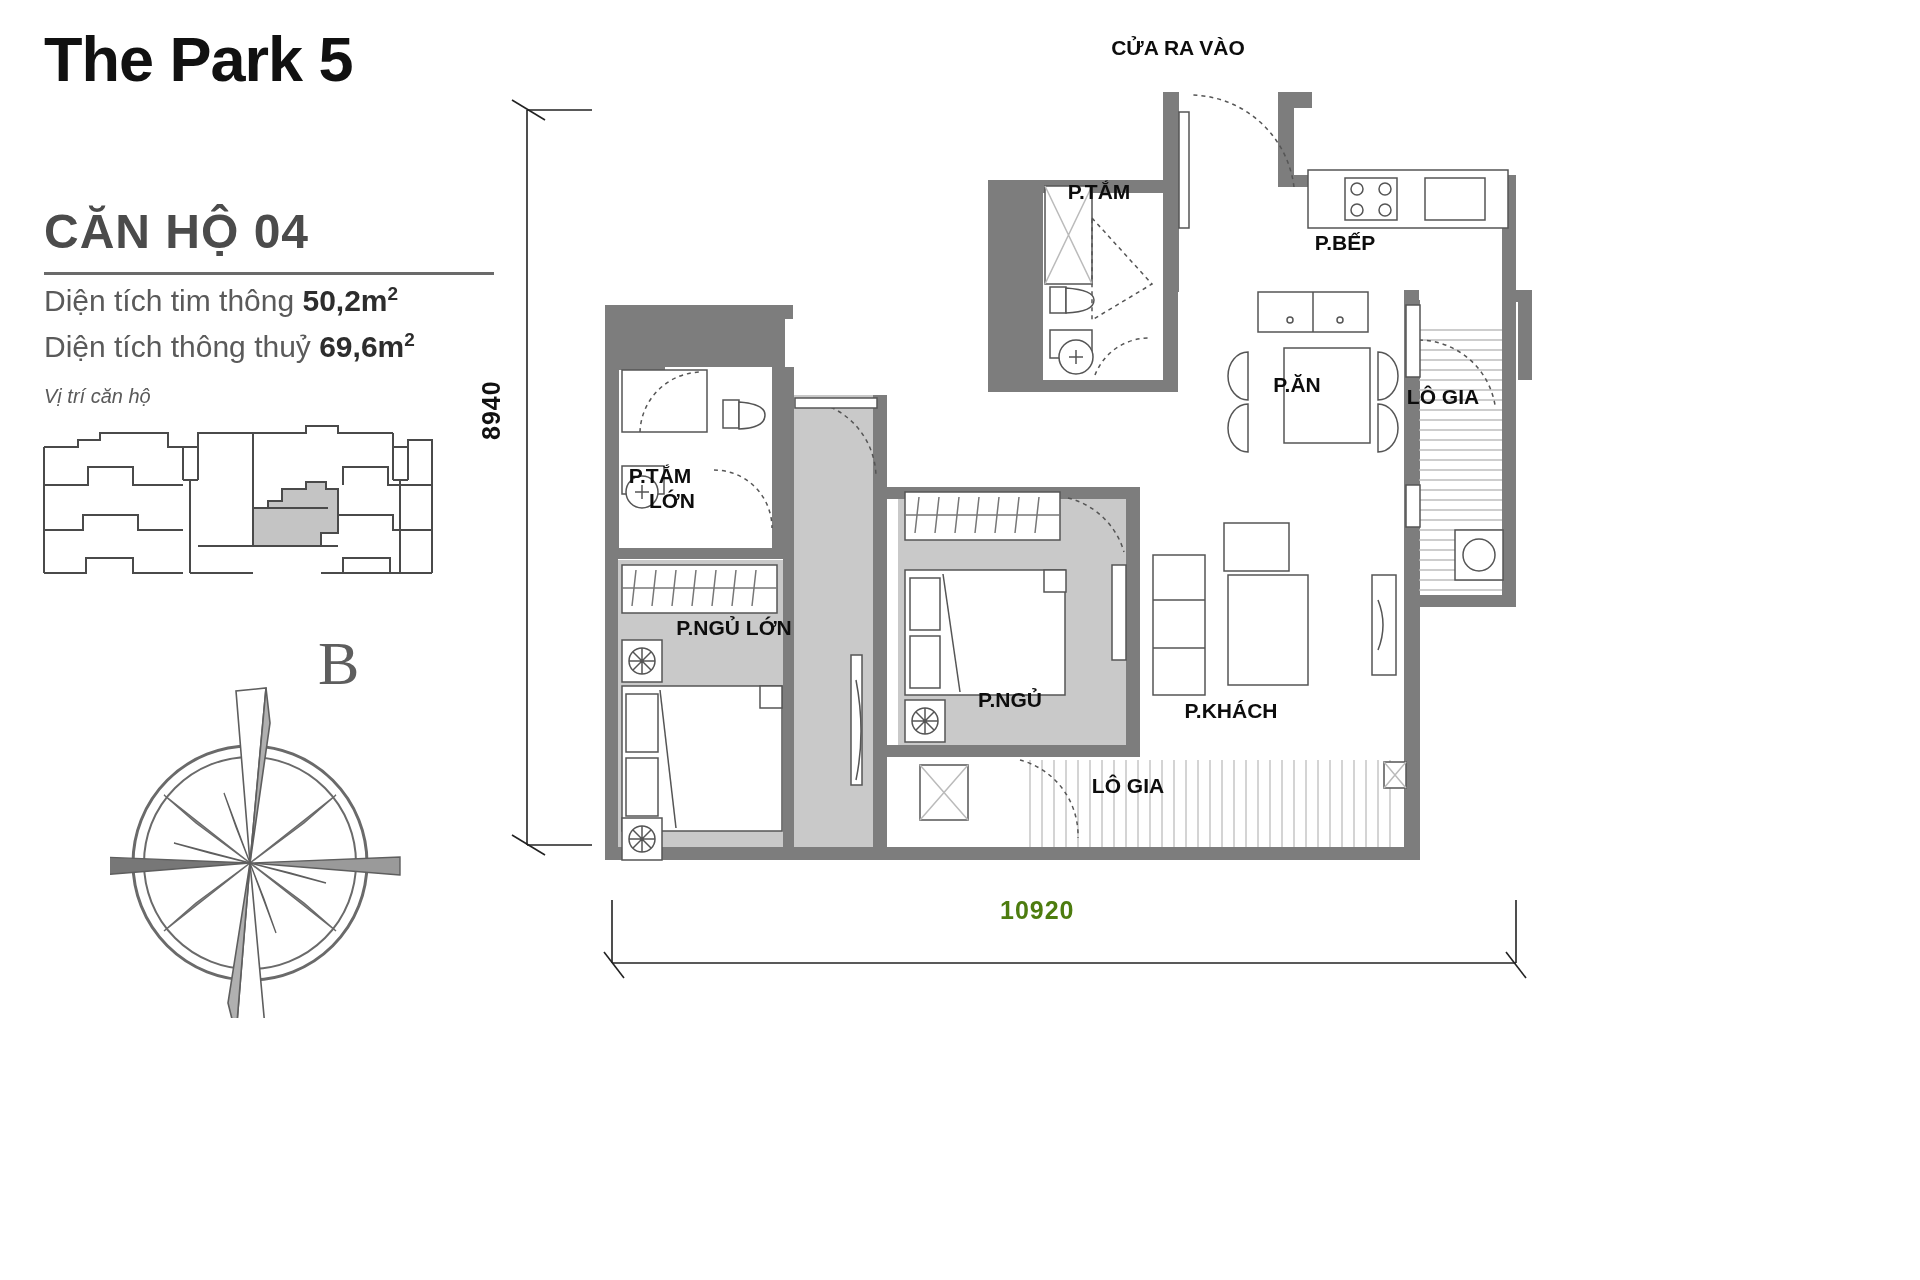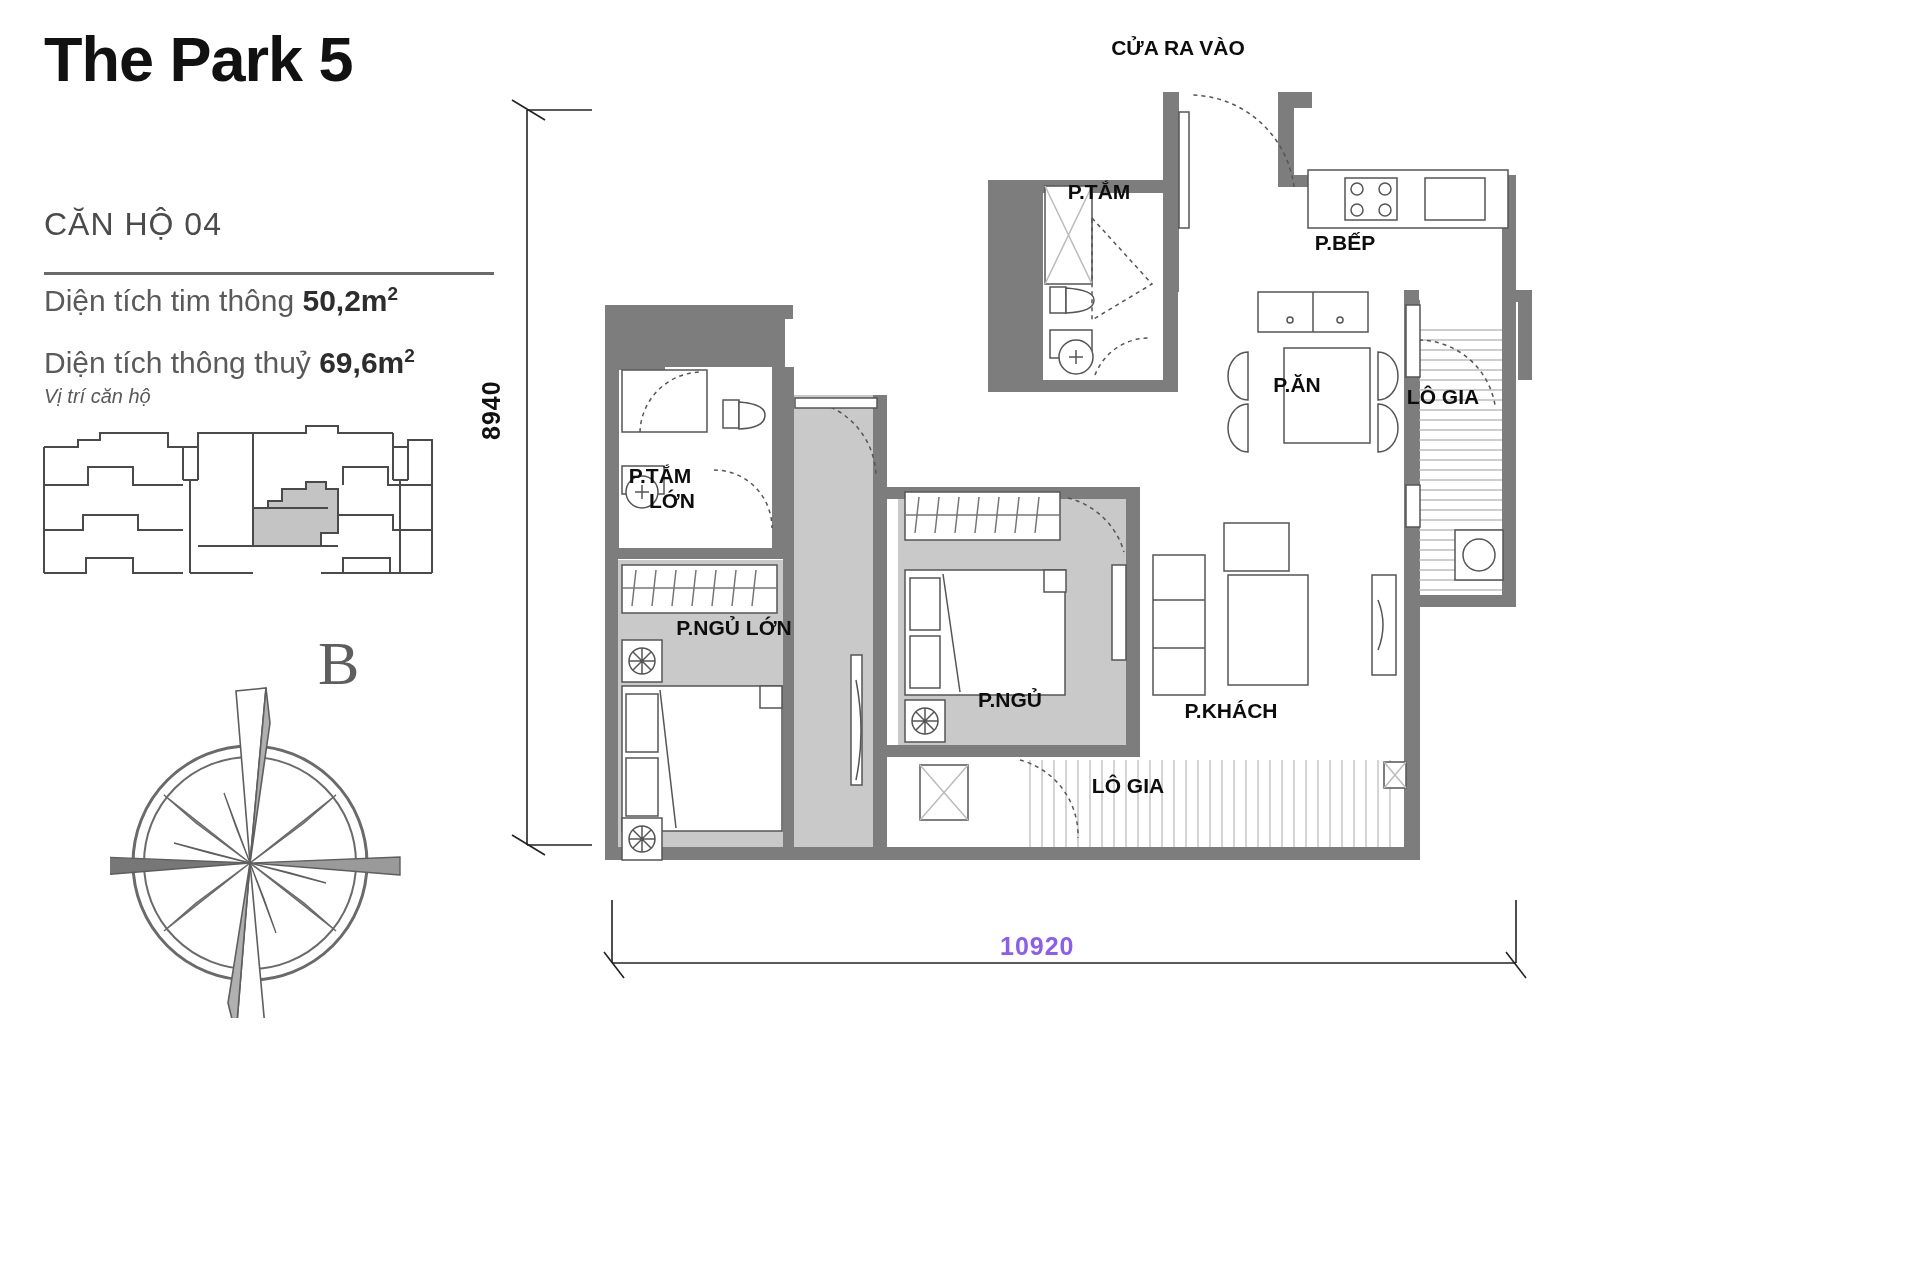--- a/index.html
+++ b/index.html
@@ -2,43 +2,43 @@
 <html><head>
 <meta charset="utf-8">
 <style>
   html,body{margin:0;padding:0;background:#ffffff;}
   body{width:1920px;height:1280px;font-family:"Liberation Sans",sans-serif;color:#3a3a3a;overflow:hidden;position:relative;}
   #root{position:relative;width:1540px;height:1280px;}
 
   
   .panel{position:absolute;left:0;top:0;width:620px;height:1280px;}
   .title{position:absolute;left:44px;top:28px;font-size:63px;font-weight:bold;letter-spacing:-1px;color:#111;line-height:1;}
-  .unit{position:absolute;left:44px;top:208px;font-size:32px;font-weight:400;color:#4b4b4b;letter-spacing:1px;line-height:1;}
+  .unit{position:absolute;left:44px;top:208px;font-size:48px;font-weight:700;color:#4b4b4b;letter-spacing:1px;line-height:1;}
   .rule{position:absolute;left:44px;top:272px;width:450px;height:3px;background:#6a6a6a;}
   .area-line{position:absolute;left:44px;font-size:30px;color:#5a5a5a;line-height:1;white-space:nowrap;}
   .area-line b{color:#2d2d2d;font-weight:bold;}
   .area-line sup{font-size:19px;vertical-align:super;}
   .a1{top:284px;}
-  .a2{top:346px;}
+  .a2{top:330px;}
   .loc-label{position:absolute;left:44px;top:385px;font-size:20px;color:#5a5a5a;font-style:italic;}
 
   
   .keyplan{position:absolute;left:38px;top:425px;width:400px;height:165px;}
 
   
   .compass{position:absolute;left:110px;top:628px;width:310px;height:390px;}
   .compass-letter{position:absolute;left:318px;top:632px;font-family:"Liberation Serif",serif;font-size:62px;color:#5e5e5e;line-height:1;}
 
   
   .planwrap{position:absolute;left:470px;top:0;width:1450px;height:1280px;}
 
   
   .dim-v{position:absolute;left:477px;top:440px;font-size:25px;font-weight:bold;color:#111;
          transform:rotate(-90deg);transform-origin:left top;letter-spacing:1px;}
-  .dim-h{position:absolute;left:1000px;top:932px;font-size:25px;font-weight:bold;color:#8b5cf6;letter-spacing:1px;}
+  .dim-h{position:absolute;left:1000px;top:896px;font-size:25px;font-weight:bold;color:#4d7c0f;letter-spacing:1px;}
 </style>
 </head>
 <body>
 
 <div id="root">
 
   <div class="panel">
 
     <div class="title">The Park 5</div>
 

